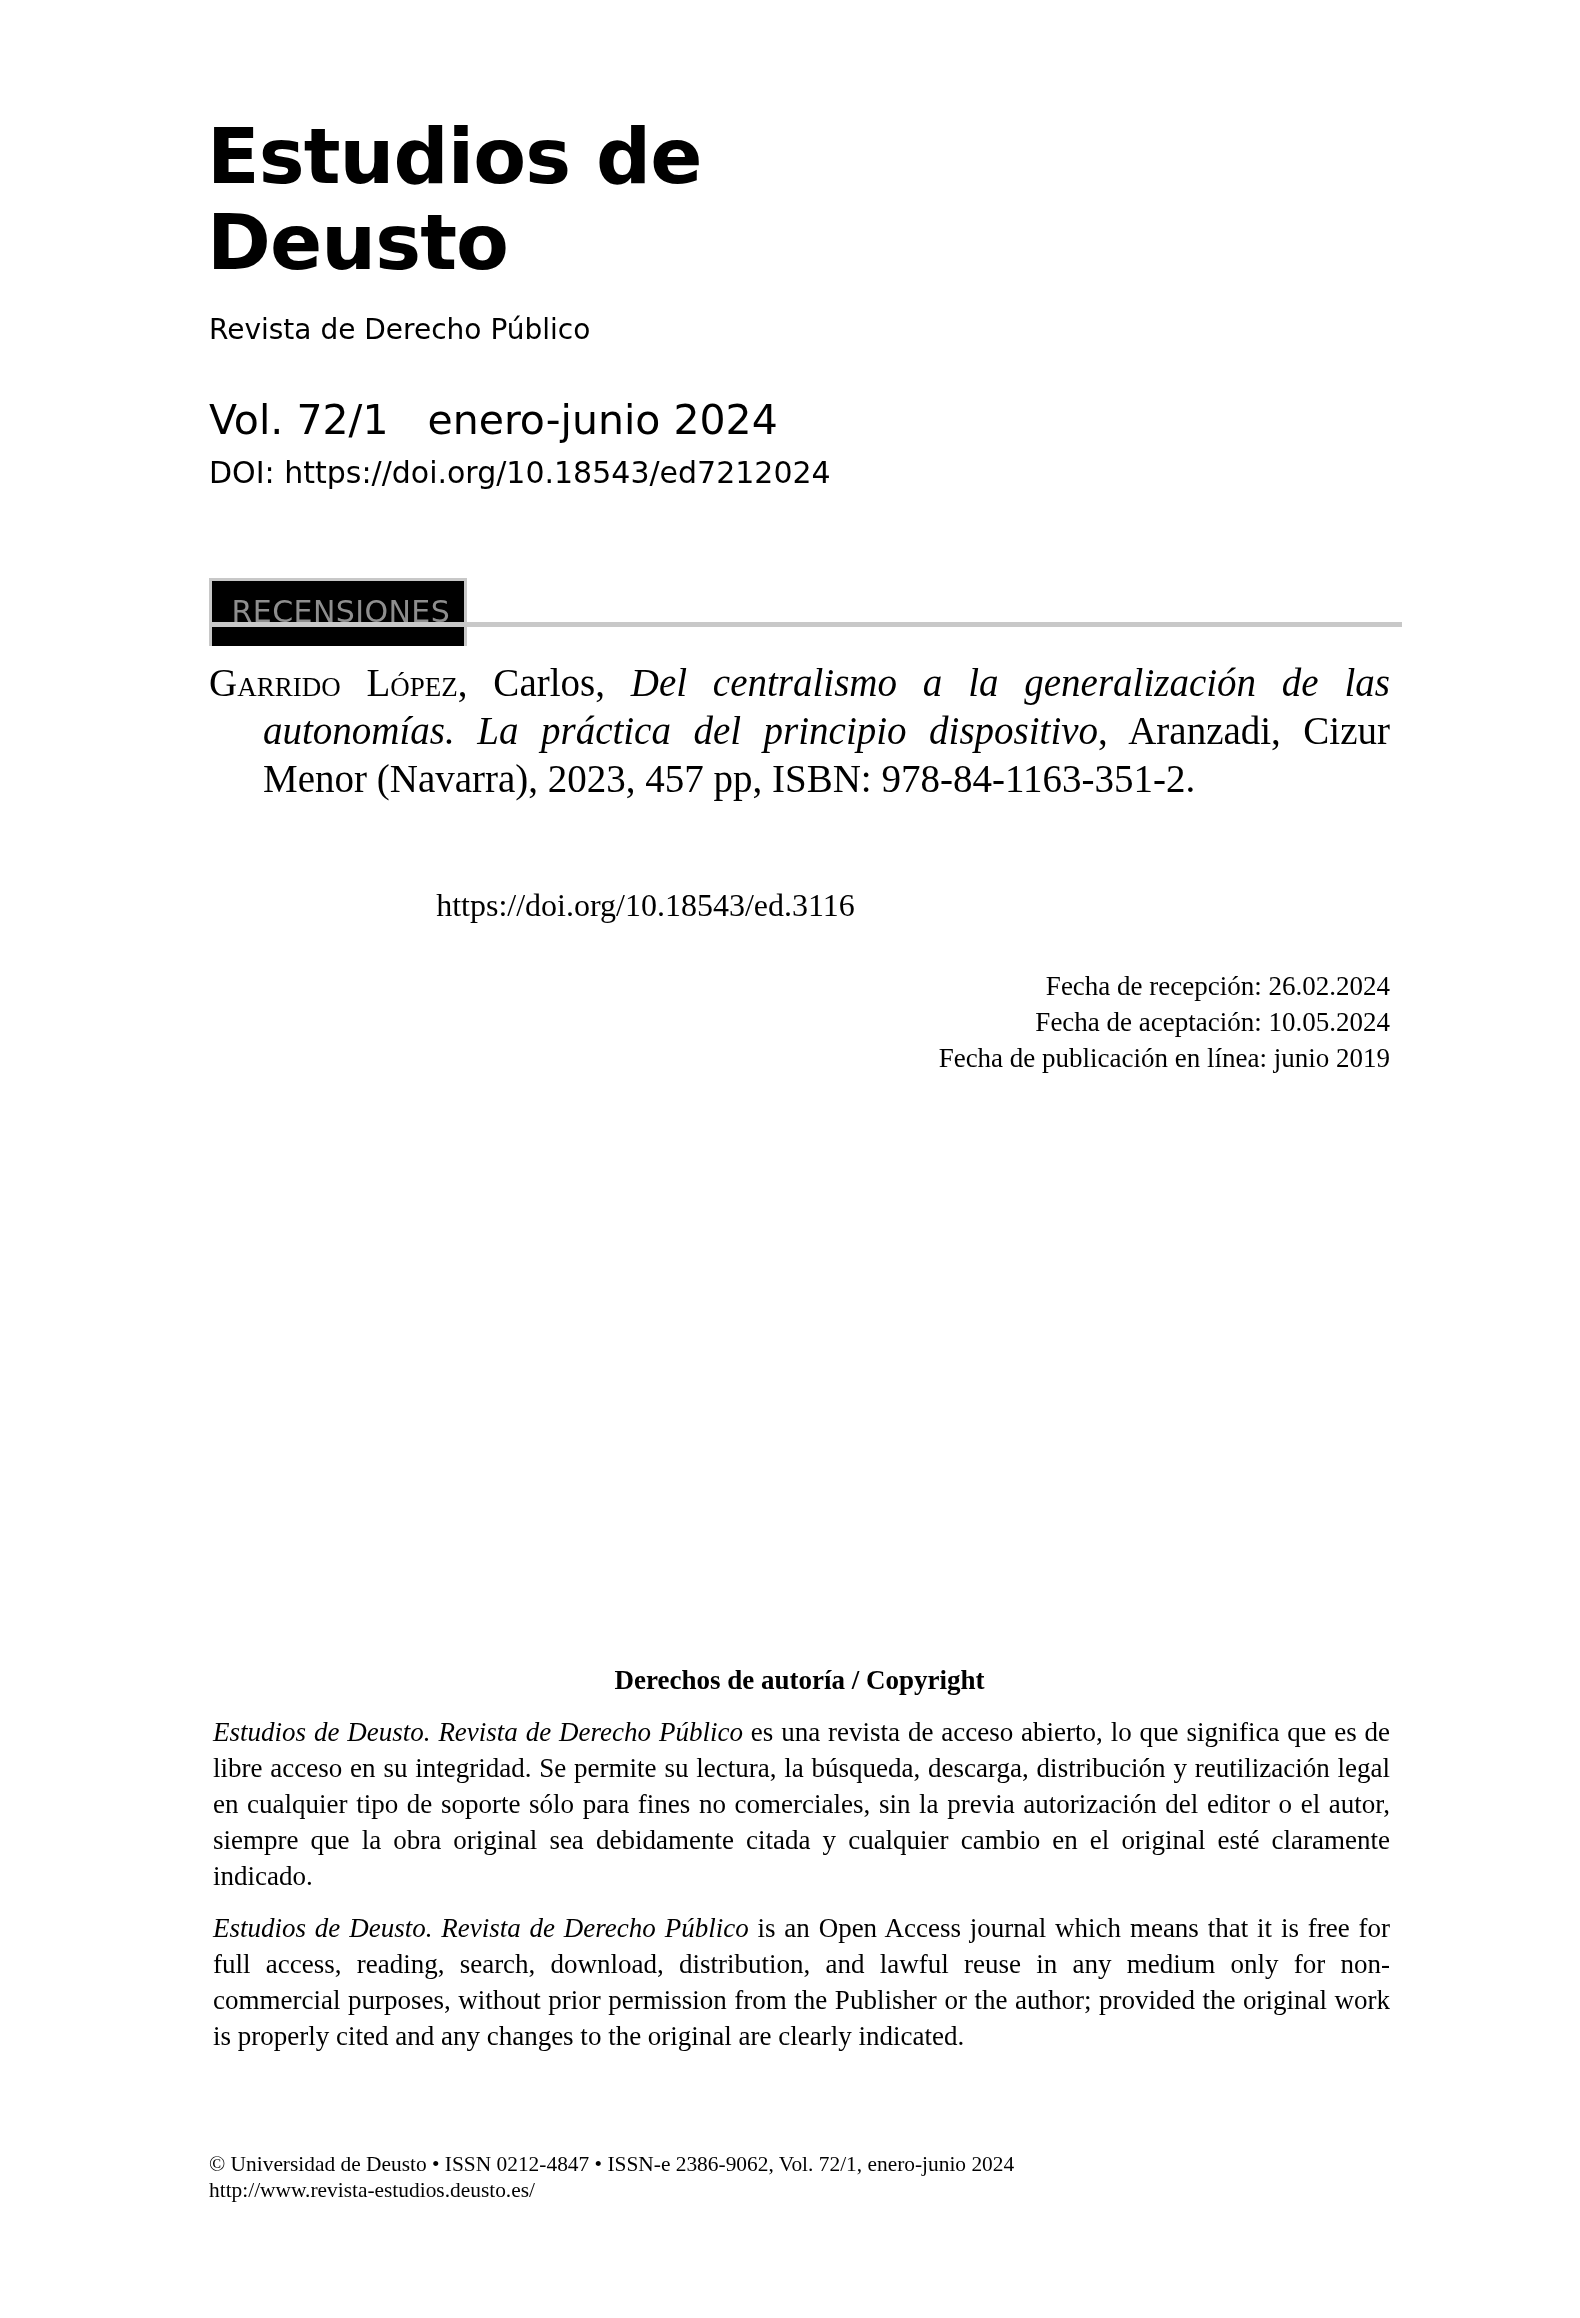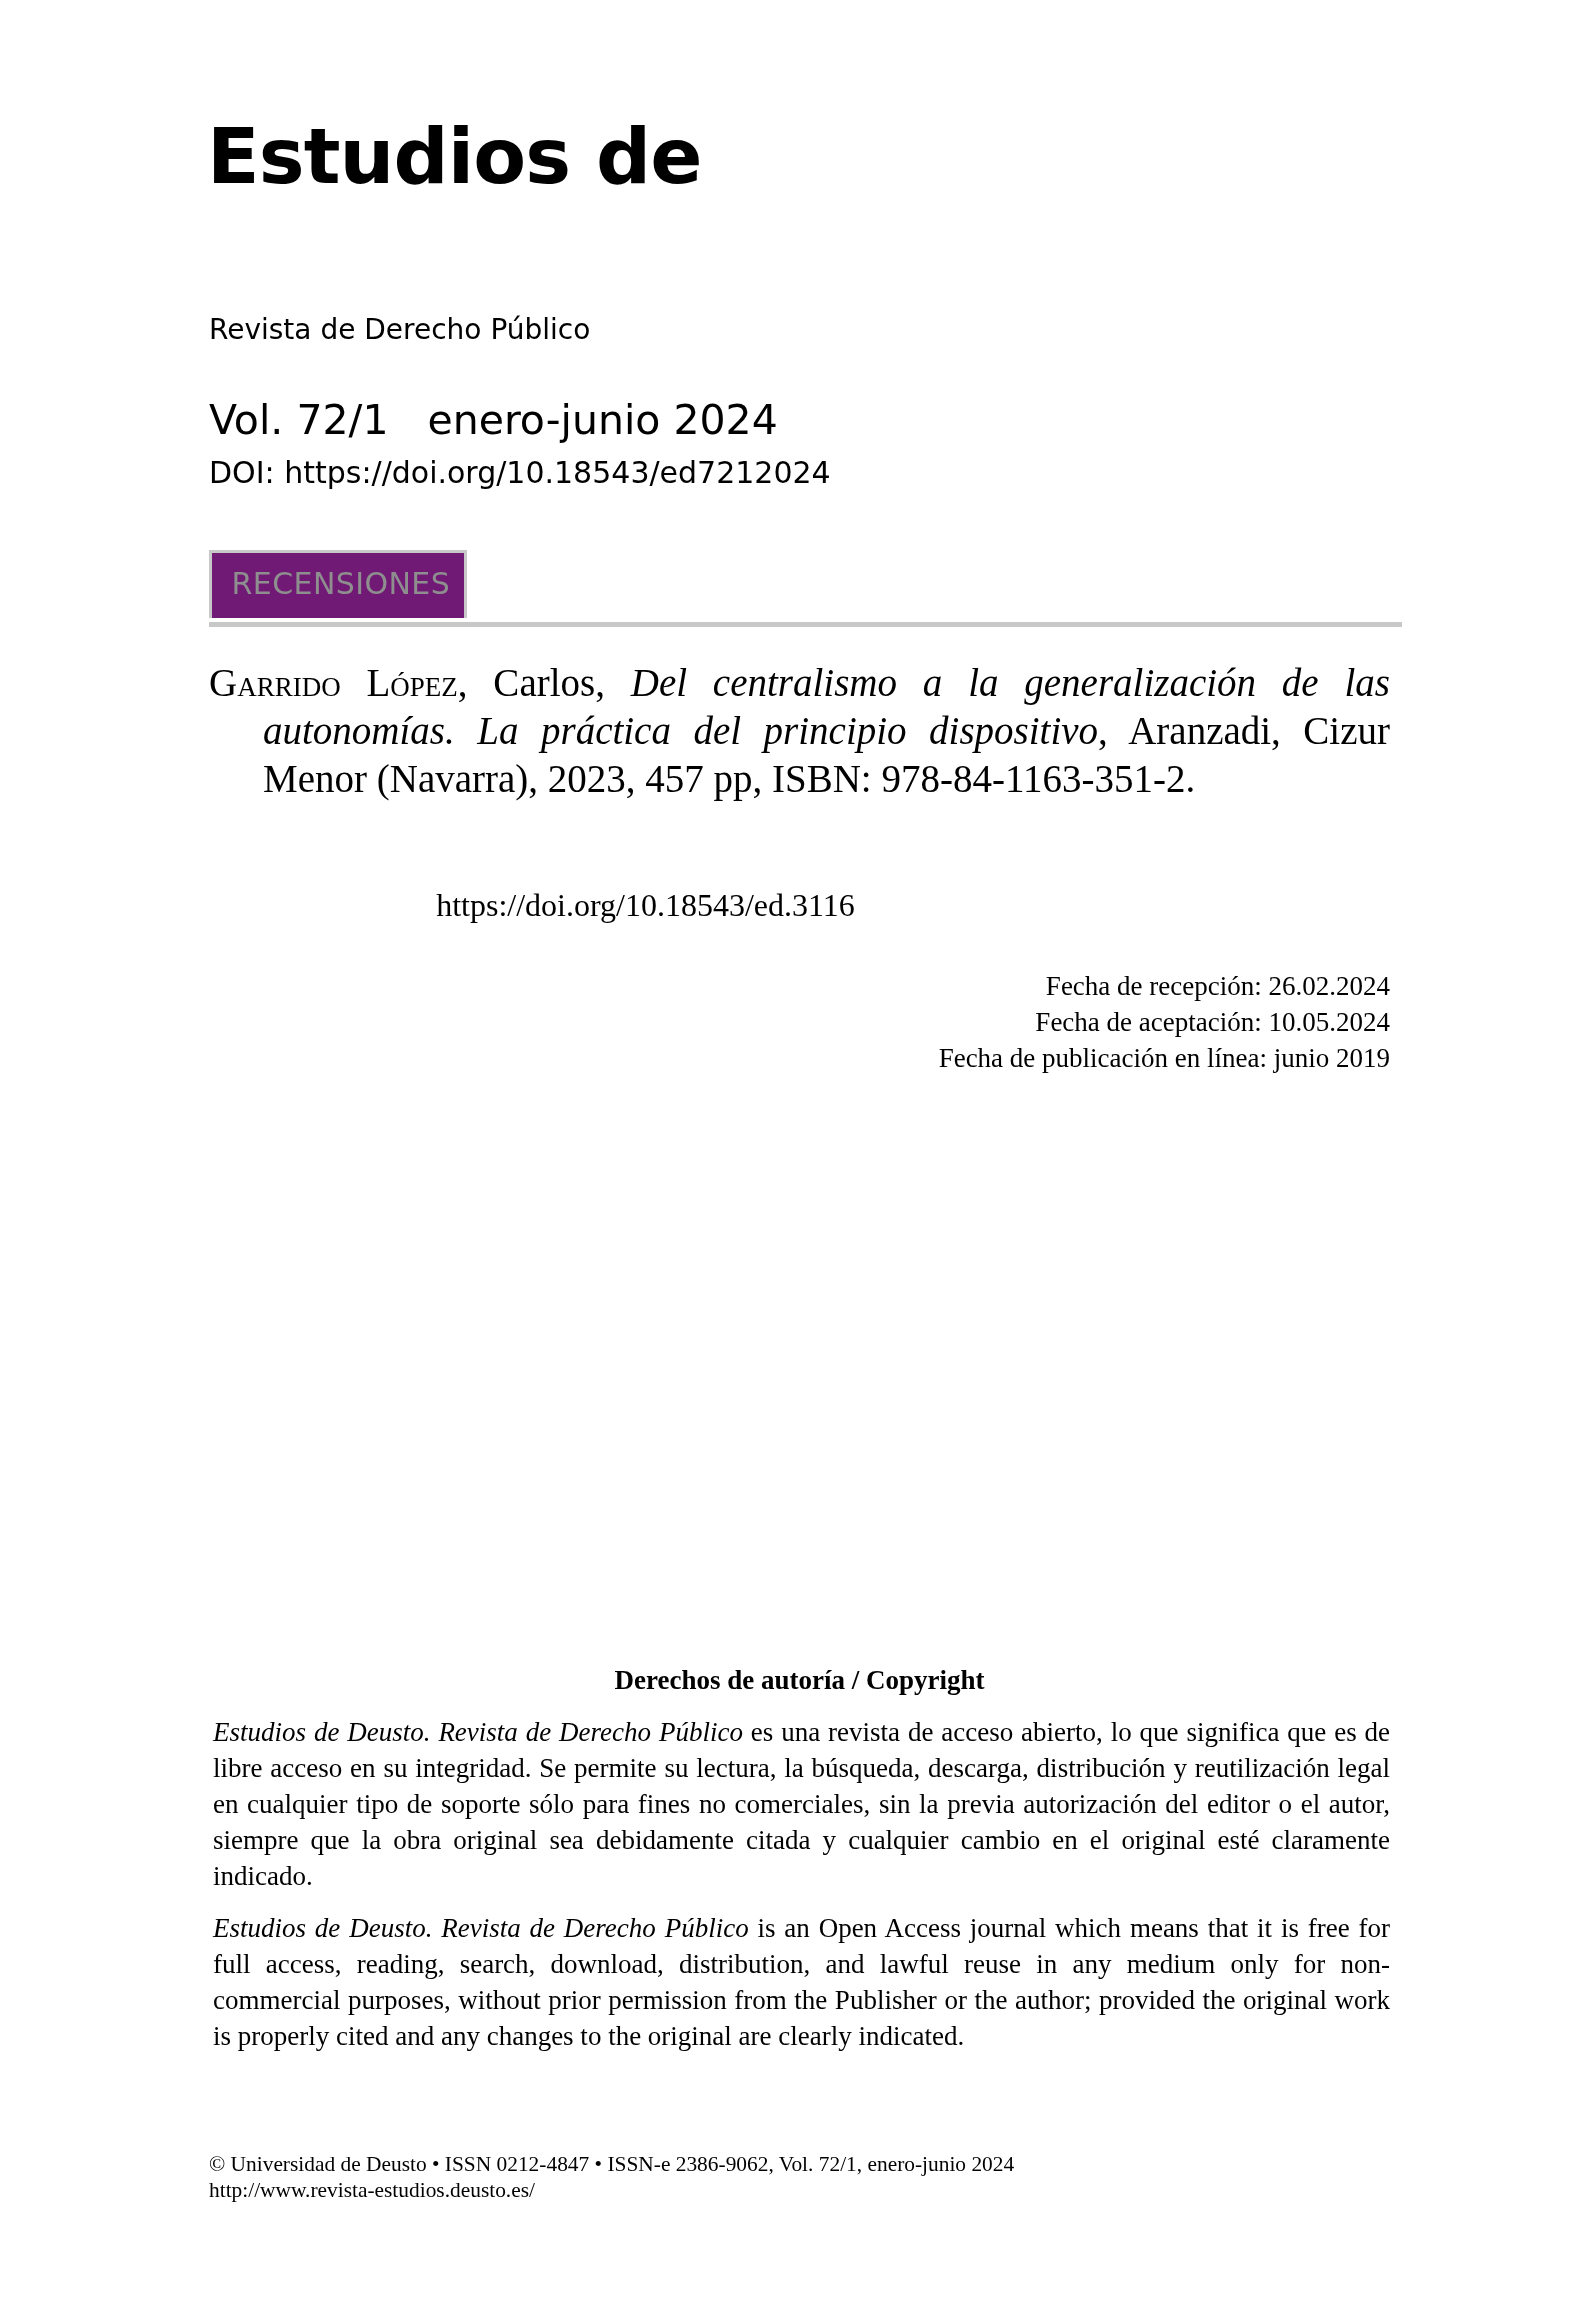--- a/index.html
+++ b/index.html
@@ -47,24 +47,24 @@
       position: absolute;
       left: 209px;
       top: 453px;
       font-size: 30px;
       line-height: 39px;
     }
 
     #section-tab {
       position: absolute;
       left: 209px;
-      top: 550px;
+      top: 578px;
       width: 252px;
       height: 65px;
-      background: #701a75;
+      background: #000000;
       border: 3.6px solid #c8c8c8;
       border-bottom: none;
       box-sizing: content-box;
     }
     #section-tab span {
       position: absolute;
       left: 19.6px;
       top: 12.5px;
       font-size: 30px;
       color: #8e8e8e;
@@ -141,20 +141,21 @@
       font-size: 21.4px;
       line-height: 26px;
     }
     #footer .f-title { font-weight: bold; }
   </style>
 </head>
 <body>
 
 <h1 id="journal-title" class="sans">
   <span>Estudios de</span><br>
+  <span>Deusto</span>
 </h1>
 
 <div id="journal-subtitle" class="sans">Revista de Derecho Público</div>
 
 <div id="volume-line" class="sans"><span>Vol. 72/1</span><span class="gap"></span><span>enero-junio 2024</span></div>
 
 <div id="journal-doi" class="sans">DOI: https://doi.org/10.18543/ed7212024</div>
 
 <div id="section-tab" class="sans">
   <span>RECENSIONES</span>

